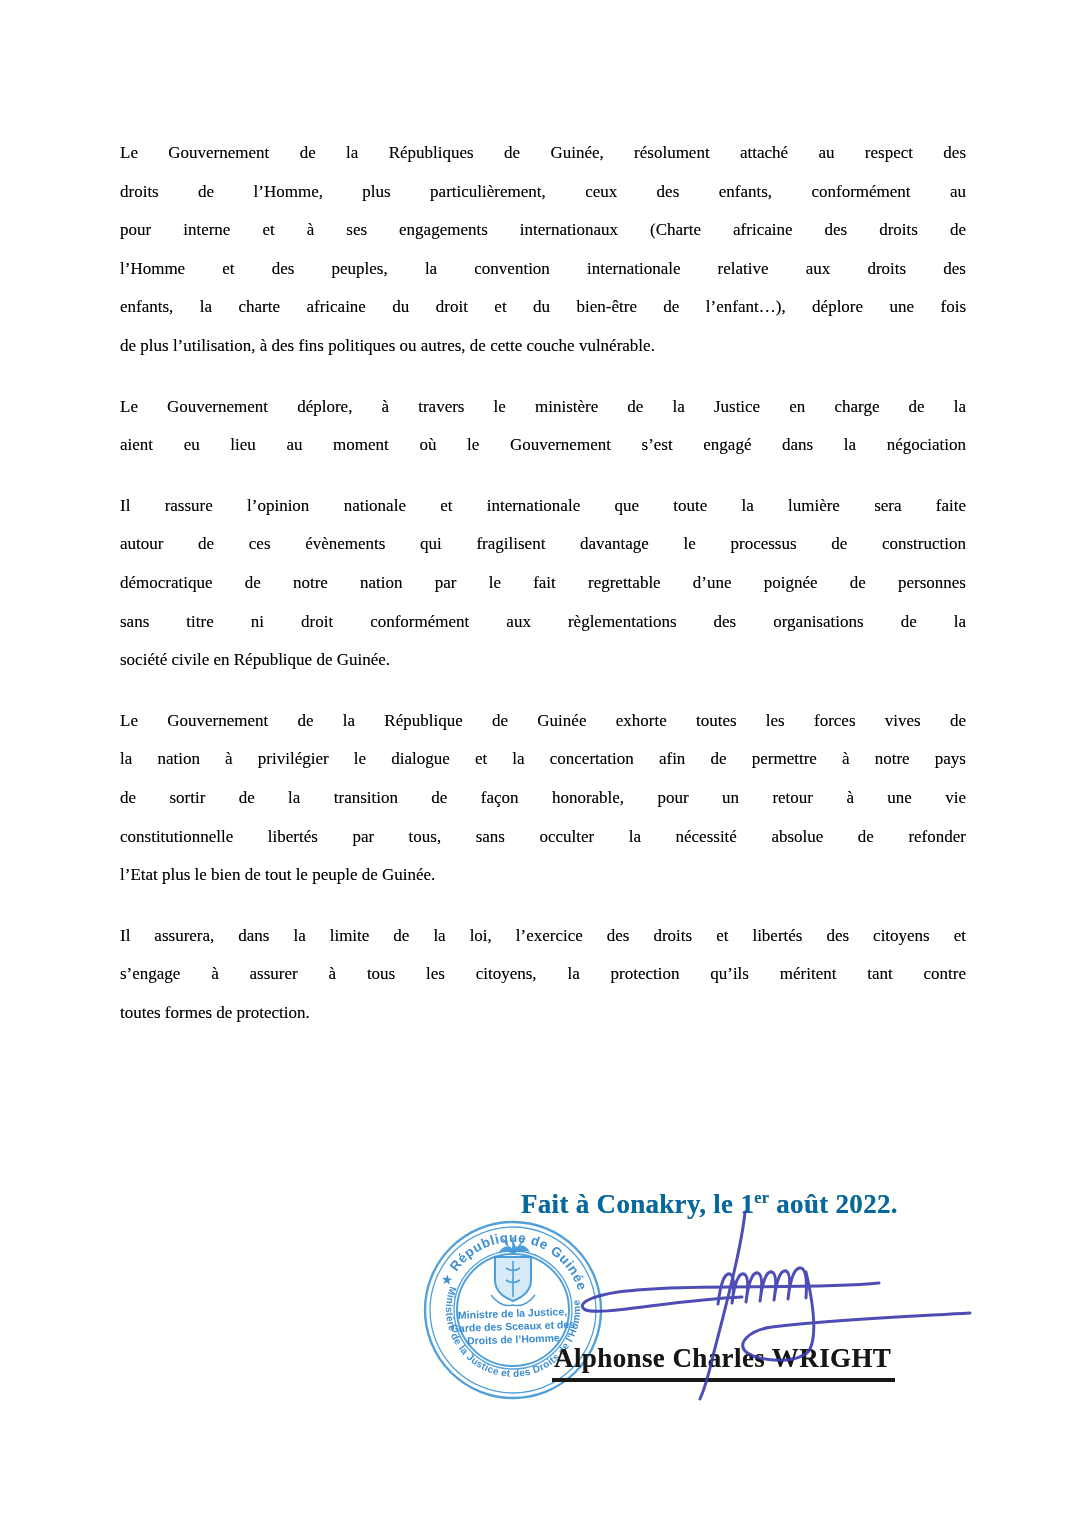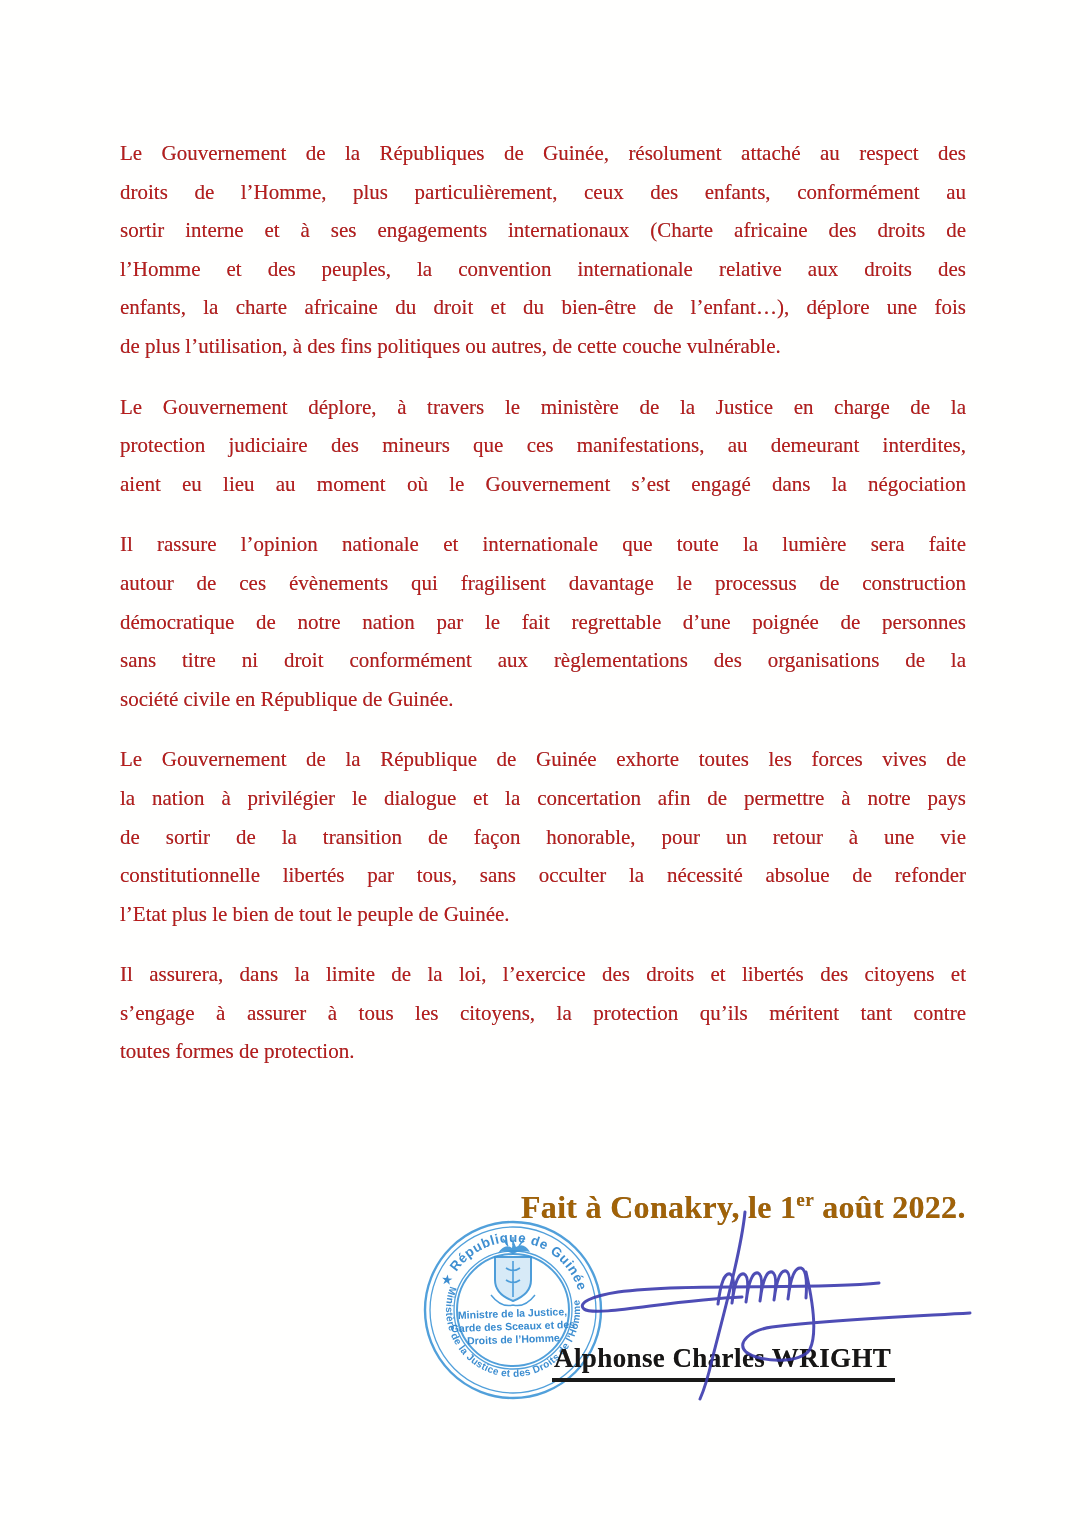--- a/index.html
+++ b/index.html
@@ -7,37 +7,37 @@
     position:relative;
     width:1087px;height:1536px;
     background:#fffffe;
     overflow:hidden;
     font-family:"Liberation Serif","DejaVu Serif",serif;
     color:#1e1e1e;
   }
   .body-text{
     position:absolute;
     left:120px;top:134px;width:846px;
-    font-size:21px;line-height:38.6px;
-    color:#b91c1c;
+    font-size:17px;line-height:38.6px;
+    color:#000000;
     text-shadow:0 0 .5px rgba(20,20,20,.45);
   }
   .para{margin:0 0 22px 0;}
   .para .line{
     text-align:justify;
     text-align-last:justify;
     white-space:normal;
   }
   .para .line.last{text-align-last:left;}
   .date-line{
     position:absolute;
     left:521px;top:1189px;
-    font-size:32px;font-weight:bold;
+    font-size:27px;font-weight:bold;
     letter-spacing:.3px;
-    color:#a16207;
+    color:#0369a1;
     white-space:nowrap;
     z-index:2;
     text-shadow:0 0 .5px rgba(20,20,20,.5);
   }
   .date-line sup{font-size:.6em;vertical-align:super;line-height:0;}
   .signatory-name{
     position:absolute;
     left:552px;top:1343px;
     font-size:27px;font-weight:bold;
     letter-spacing:.4px;
@@ -62,28 +62,27 @@
 </style>
 </head>
 <body>
 
 <div class="page">
 
   <div class="body-text">
     <div class="para">
       <div class="line">Le Gouvernement de la Républiques de Guinée, résolument attaché au respect des</div>
       <div class="line">droits de l’Homme, plus particulièrement, ceux des enfants, conformément au</div>
-      <div class="line">sortir interne et à ses engagements internationaux (Charte africaine des droits de</div>
+      <div class="line">pour interne et à ses engagements internationaux (Charte africaine des droits de</div>
       <div class="line">l’Homme et des peuples, la convention internationale relative aux droits des</div>
       <div class="line">enfants, la charte africaine du droit et du bien-être de l’enfant…), déplore une fois</div>
       <div class="line last">de plus l’utilisation, à des fins politiques ou autres, de cette couche vulnérable.</div>
     </div>
     <div class="para">
       <div class="line">Le Gouvernement déplore, à travers le ministère de la Justice en charge de la</div>
-      <div class="line">protection judiciaire des mineurs que ces manifestations, au demeurant interdites,</div>
       <div class="line">aient eu lieu au moment où le Gouvernement s’est engagé dans la négociation</div>
     </div>
     <div class="para">
       <div class="line">Il rassure l’opinion nationale et internationale que toute la lumière sera faite</div>
       <div class="line">autour de ces évènements qui fragilisent davantage le processus de construction</div>
       <div class="line">démocratique de notre nation par le fait regrettable d’une poignée de personnes</div>
       <div class="line">sans titre ni droit conformément aux règlementations des organisations de la</div>
       <div class="line last">société civile en République de Guinée.</div>
     </div>
     <div class="para">

